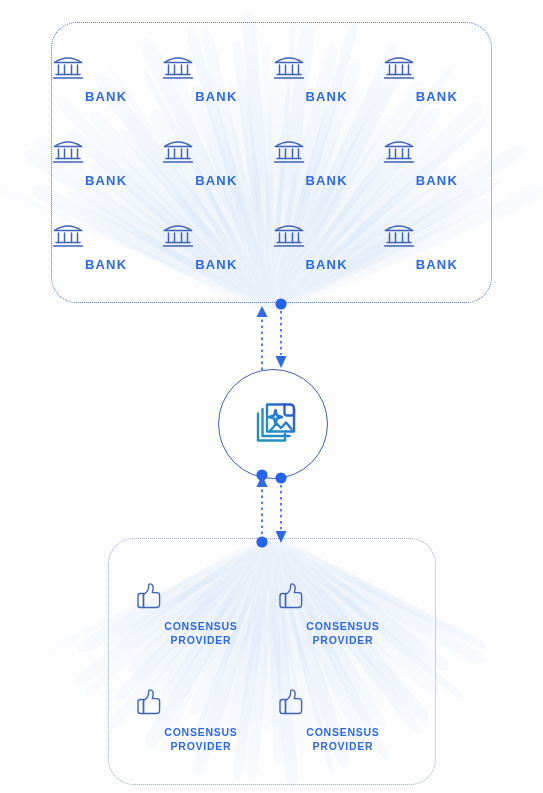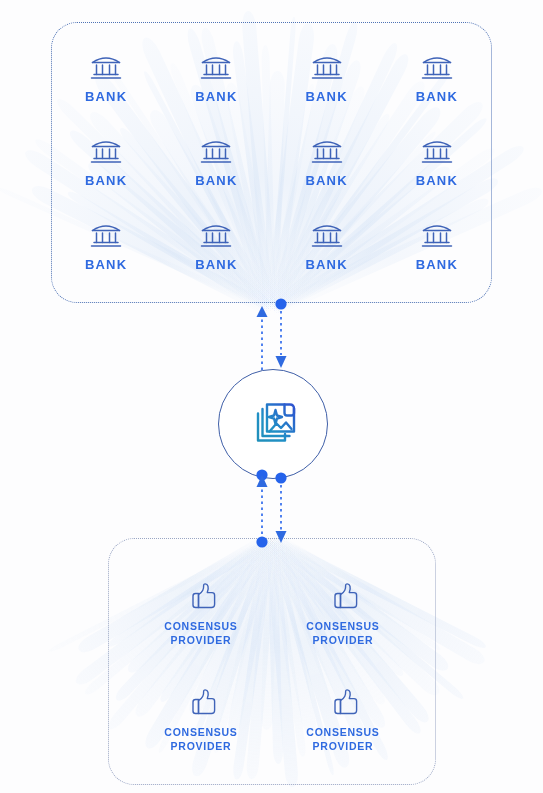--- a/index.html
+++ b/index.html
@@ -79,21 +79,20 @@
     left: 130px;
     top: 560px;
     width: 284px;
     height: 212px;
     grid-template-columns: repeat(2, 1fr);
     grid-template-rows: repeat(2, 1fr);
   }
   .node {
     display: flex;
     flex-direction: column;
-    align-items: center;
     justify-content: center;
     gap: 7px;
   }
   .node-icon {
     display: block;
     line-height: 0;
   }
   .node-label {
     color: #2f6ae0;
     font-weight: bold;

